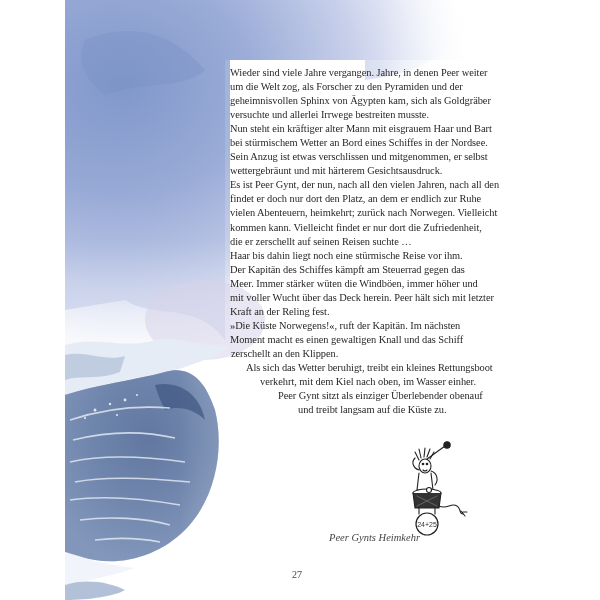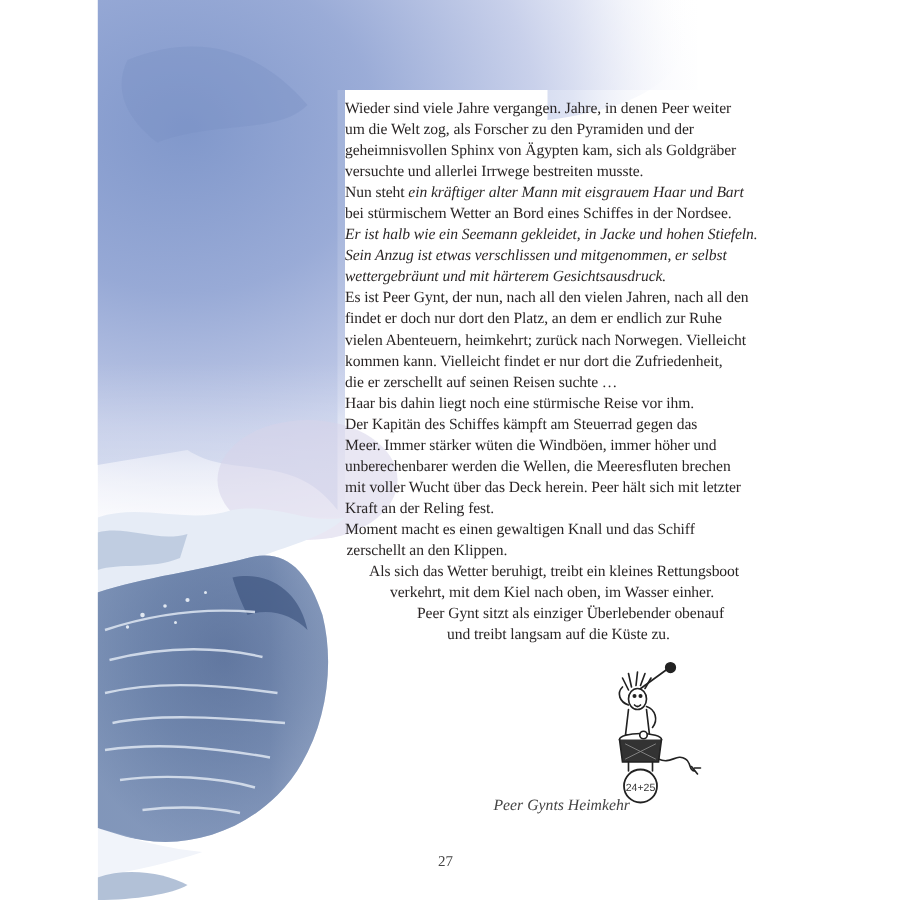--- a/index.html
+++ b/index.html
@@ -1,21 +1,21 @@
 <!DOCTYPE html>
 <html><head>
 <meta charset="utf-8">
 <style>
   html, body { margin: 0; padding: 0; background: #ffffff; }
   body { width: 600px; height: 600px; position: relative; overflow: hidden; font-family: "Liberation Serif", "DejaVu Serif", serif; }
   .page { position: absolute; left: 65px; top: 0; width: 470px; height: 600px; background: #ffffff; overflow: hidden; }
   .illustration { position: absolute; left: 0; top: 0; width: 470px; height: 600px; }
   .text-block { position: absolute; left: 165px; top: 66px; width: 300px; font-size: 10.4px; line-height: 14.05px; color: #2a2626; letter-spacing: -0.05px; }
   .line { white-space: nowrap; display: block; }
-  .it { font-style: italic; }
+  .it { }
   .caption { position: absolute; left: 264px; top: 532px; font-size: 10.5px; font-style: italic; color: #444; }
   .page-number { position: absolute; left: 227px; top: 569px; font-size: 10px; color: #444; }
   .figure { position: absolute; left: 340px; top: 440px; width: 70px; height: 100px; }
   .badge-label { font-family: "Liberation Sans", sans-serif; }
 </style>
 </head>
 <body>
 
 <div class="page">
 
@@ -89,34 +89,33 @@
     <path d="M0,585 C20,578 45,582 60,590 C50,596 25,600 0,600 Z" fill="#9fb1cd" opacity="0.8"></path>
   </svg>
 
   <div class="text-block">
     <span class="line">Wieder sind viele Jahre vergangen. Jahre, in denen Peer weiter</span>
     <span class="line">um die Welt zog, als Forscher zu den Pyramiden und der</span>
     <span class="line">geheimnisvollen Sphinx von Ägypten kam, sich als Goldgräber</span>
     <span class="line">versuchte und allerlei Irrwege bestreiten musste.</span>
     <span class="line"><span>Nun steht </span><span class="it">ein kräftiger alter Mann mit eisgrauem Haar und Bart</span></span>
     <span class="line">bei stürmischem Wetter an Bord eines Schiffes in der Nordsee.</span>
-    <span class="line it">Er ist halb wie ein Seemann gekleidet, in Jacke und hohen Stiefeln.</span>
     <span class="line it">Sein Anzug ist etwas verschlissen und mitgenommen, er selbst</span>
     <span class="line it">wettergebräunt und mit härterem Gesichtsausdruck.</span>
     <span class="line">Es ist Peer Gynt, der nun, nach all den vielen Jahren, nach all den</span>
     <span class="line">findet er doch nur dort den Platz, an dem er endlich zur Ruhe</span>
     <span class="line">vielen Abenteuern, heimkehrt; zurück nach Norwegen. Vielleicht</span>
     <span class="line">kommen kann. Vielleicht findet er nur dort die Zufriedenheit,</span>
     <span class="line">die er zerschellt auf seinen Reisen suchte …</span>
     <span class="line">Haar bis dahin liegt noch eine stürmische Reise vor ihm.</span>
     <span class="line">Der Kapitän des Schiffes kämpft am Steuerrad gegen das</span>
     <span class="line">Meer. Immer stärker wüten die Windböen, immer höher und</span>
-    <span class="line">unberechenbarer werden die Wellen, die Meeresfluten brechen</span>
     <span class="line">mit voller Wucht über das Deck herein. Peer hält sich mit letzter</span>
     <span class="line">Kraft an der Reling fest.</span>
+    <span class="line">»Die Küste Norwegens!«, ruft der Kapitän. Im nächsten</span>
     <span class="line">Moment macht es einen gewaltigen Knall und das Schiff</span>
     <span class="line" style="padding-left:1px">zerschellt an den Klippen.</span>
     <span class="line" style="padding-left:16px">Als sich das Wetter beruhigt, treibt ein kleines Rettungsboot</span>
     <span class="line" style="padding-left:30px">verkehrt, mit dem Kiel nach oben, im Wasser einher.</span>
     <span class="line" style="padding-left:48px">Peer Gynt sitzt als einziger Überlebender obenauf</span>
     <span class="line" style="padding-left:68px">und treibt langsam auf die Küste zu.</span>
   </div>
 
   <svg class="figure" viewBox="0 0 70 100" xmlns="http://www.w3.org/2000/svg">
     <g stroke="#222" stroke-width="1.1" fill="none" stroke-linecap="round">

